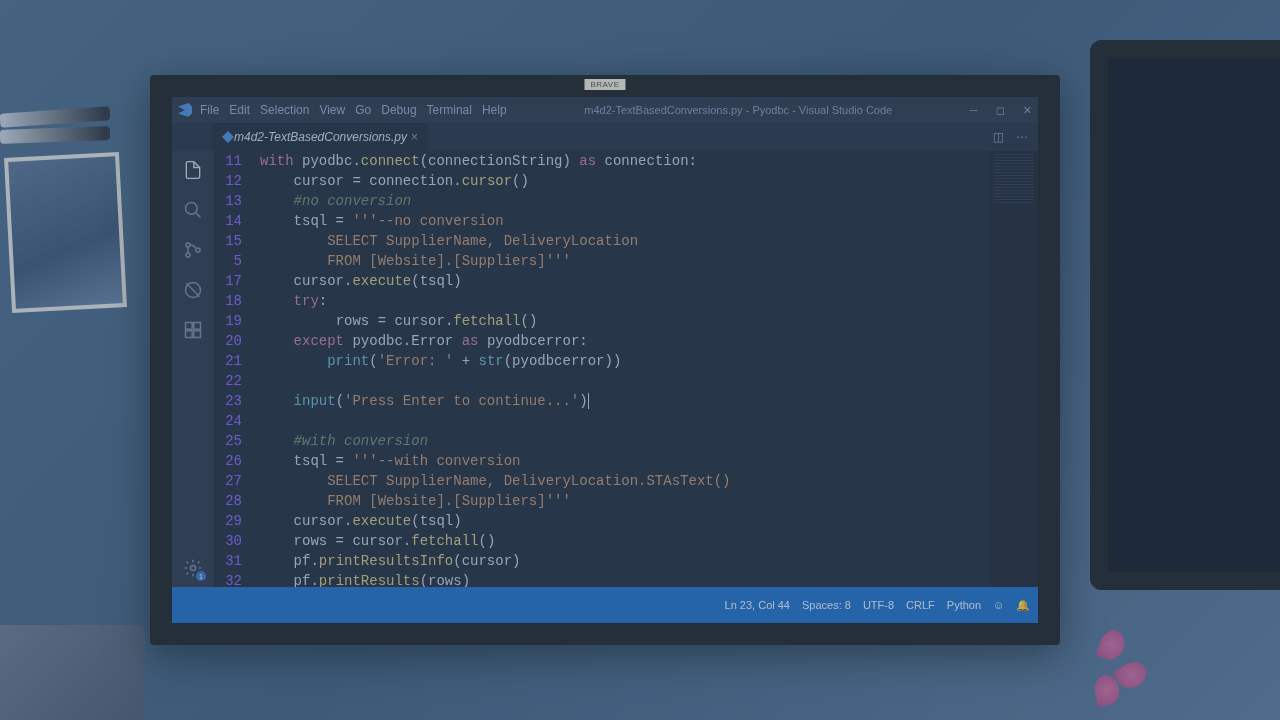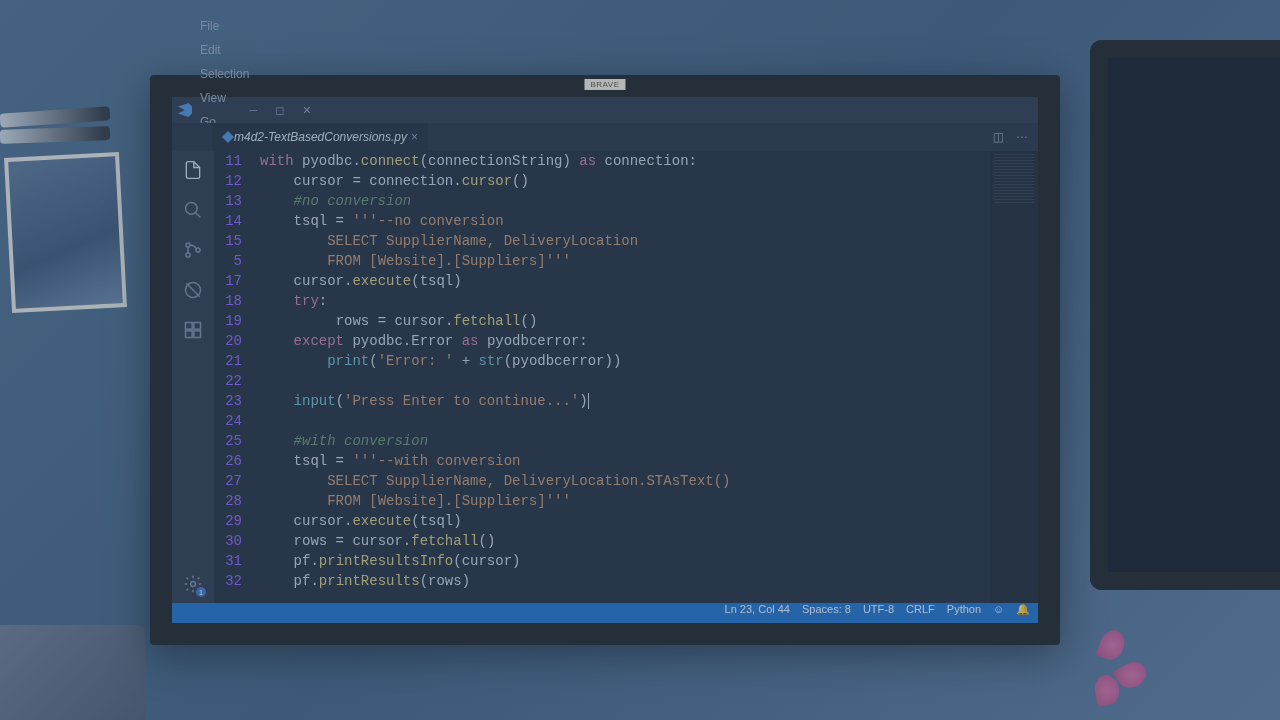--- a/index.html
+++ b/index.html
@@ -52,21 +52,21 @@
   padding: 0 6px;
   font-size: 12px;
   color: #9aa4b8;
 }
 .vscode-icon {
   width: 14px; height: 14px;
   background: #4a8cd4;
   margin-right: 8px;
   clip-path: polygon(75% 0, 100% 25%, 100% 75%, 75% 100%, 0 75%, 50% 50%, 0 25%);
 }
-.menu-items { display: flex; gap: 10px; flex-direction: column; }
+.menu-items { display: flex; gap: 10px; }
 .menu-item { cursor: pointer; }
 .title-text {
   flex: 1;
   text-align: center;
   font-size: 11px;
   color: #8a94a8;
 }
 .window-controls { display: flex; gap: 18px; font-size: 11px; color: #8a94a8; }
 .window-controls span { cursor: pointer; }
 .tabbar {
@@ -167,24 +167,25 @@
 .kw { color: #c678aa; }
 .fn { color: #d4c478; }
 .str { color: #c49068; }
 .com { color: #6a8a6a; font-style: italic; }
 .var { color: #c8ccd4; }
 .builtin { color: #6ab4c4; }
 .cursor-mark {
   border-right: 1px solid #c8ccd4;
 }
 .statusbar {
-  height: 20px;
+  height: 36px;
   background: #1a6ac4;
   color: #e8eef8;
   display: flex;
+  align-items: center;
   font-size: 11px;
   padding: 0 8px;
   gap: 14px;
 }
 .statusbar .left { display:flex; gap:10px; }
 .statusbar .right { margin-left:auto; display:flex; gap:12px; }
 .second-monitor {
   position: absolute;
   right: 0; top: 40px;
   width: 190px; height: 550px;
@@ -262,20 +263,21 @@
       <div class="menu-items" id="menu-host">
           <span class="menu-item">File</span>
           <span class="menu-item">Edit</span>
           <span class="menu-item">Selection</span>
           <span class="menu-item">View</span>
           <span class="menu-item">Go</span>
           <span class="menu-item">Debug</span>
           <span class="menu-item">Terminal</span>
           <span class="menu-item">Help</span>
         </div>
+      <div class="title-text">m4d2-TextBasedConversions.py - Pyodbc - Visual Studio Code</div>
       <div class="window-controls">
         <span>─</span>
         <span>◻</span>
         <span>✕</span>
       </div>
     </div>
 
     <div class="tabbar">
       <div class="tab">
         <div class="tab-icon"></div>

